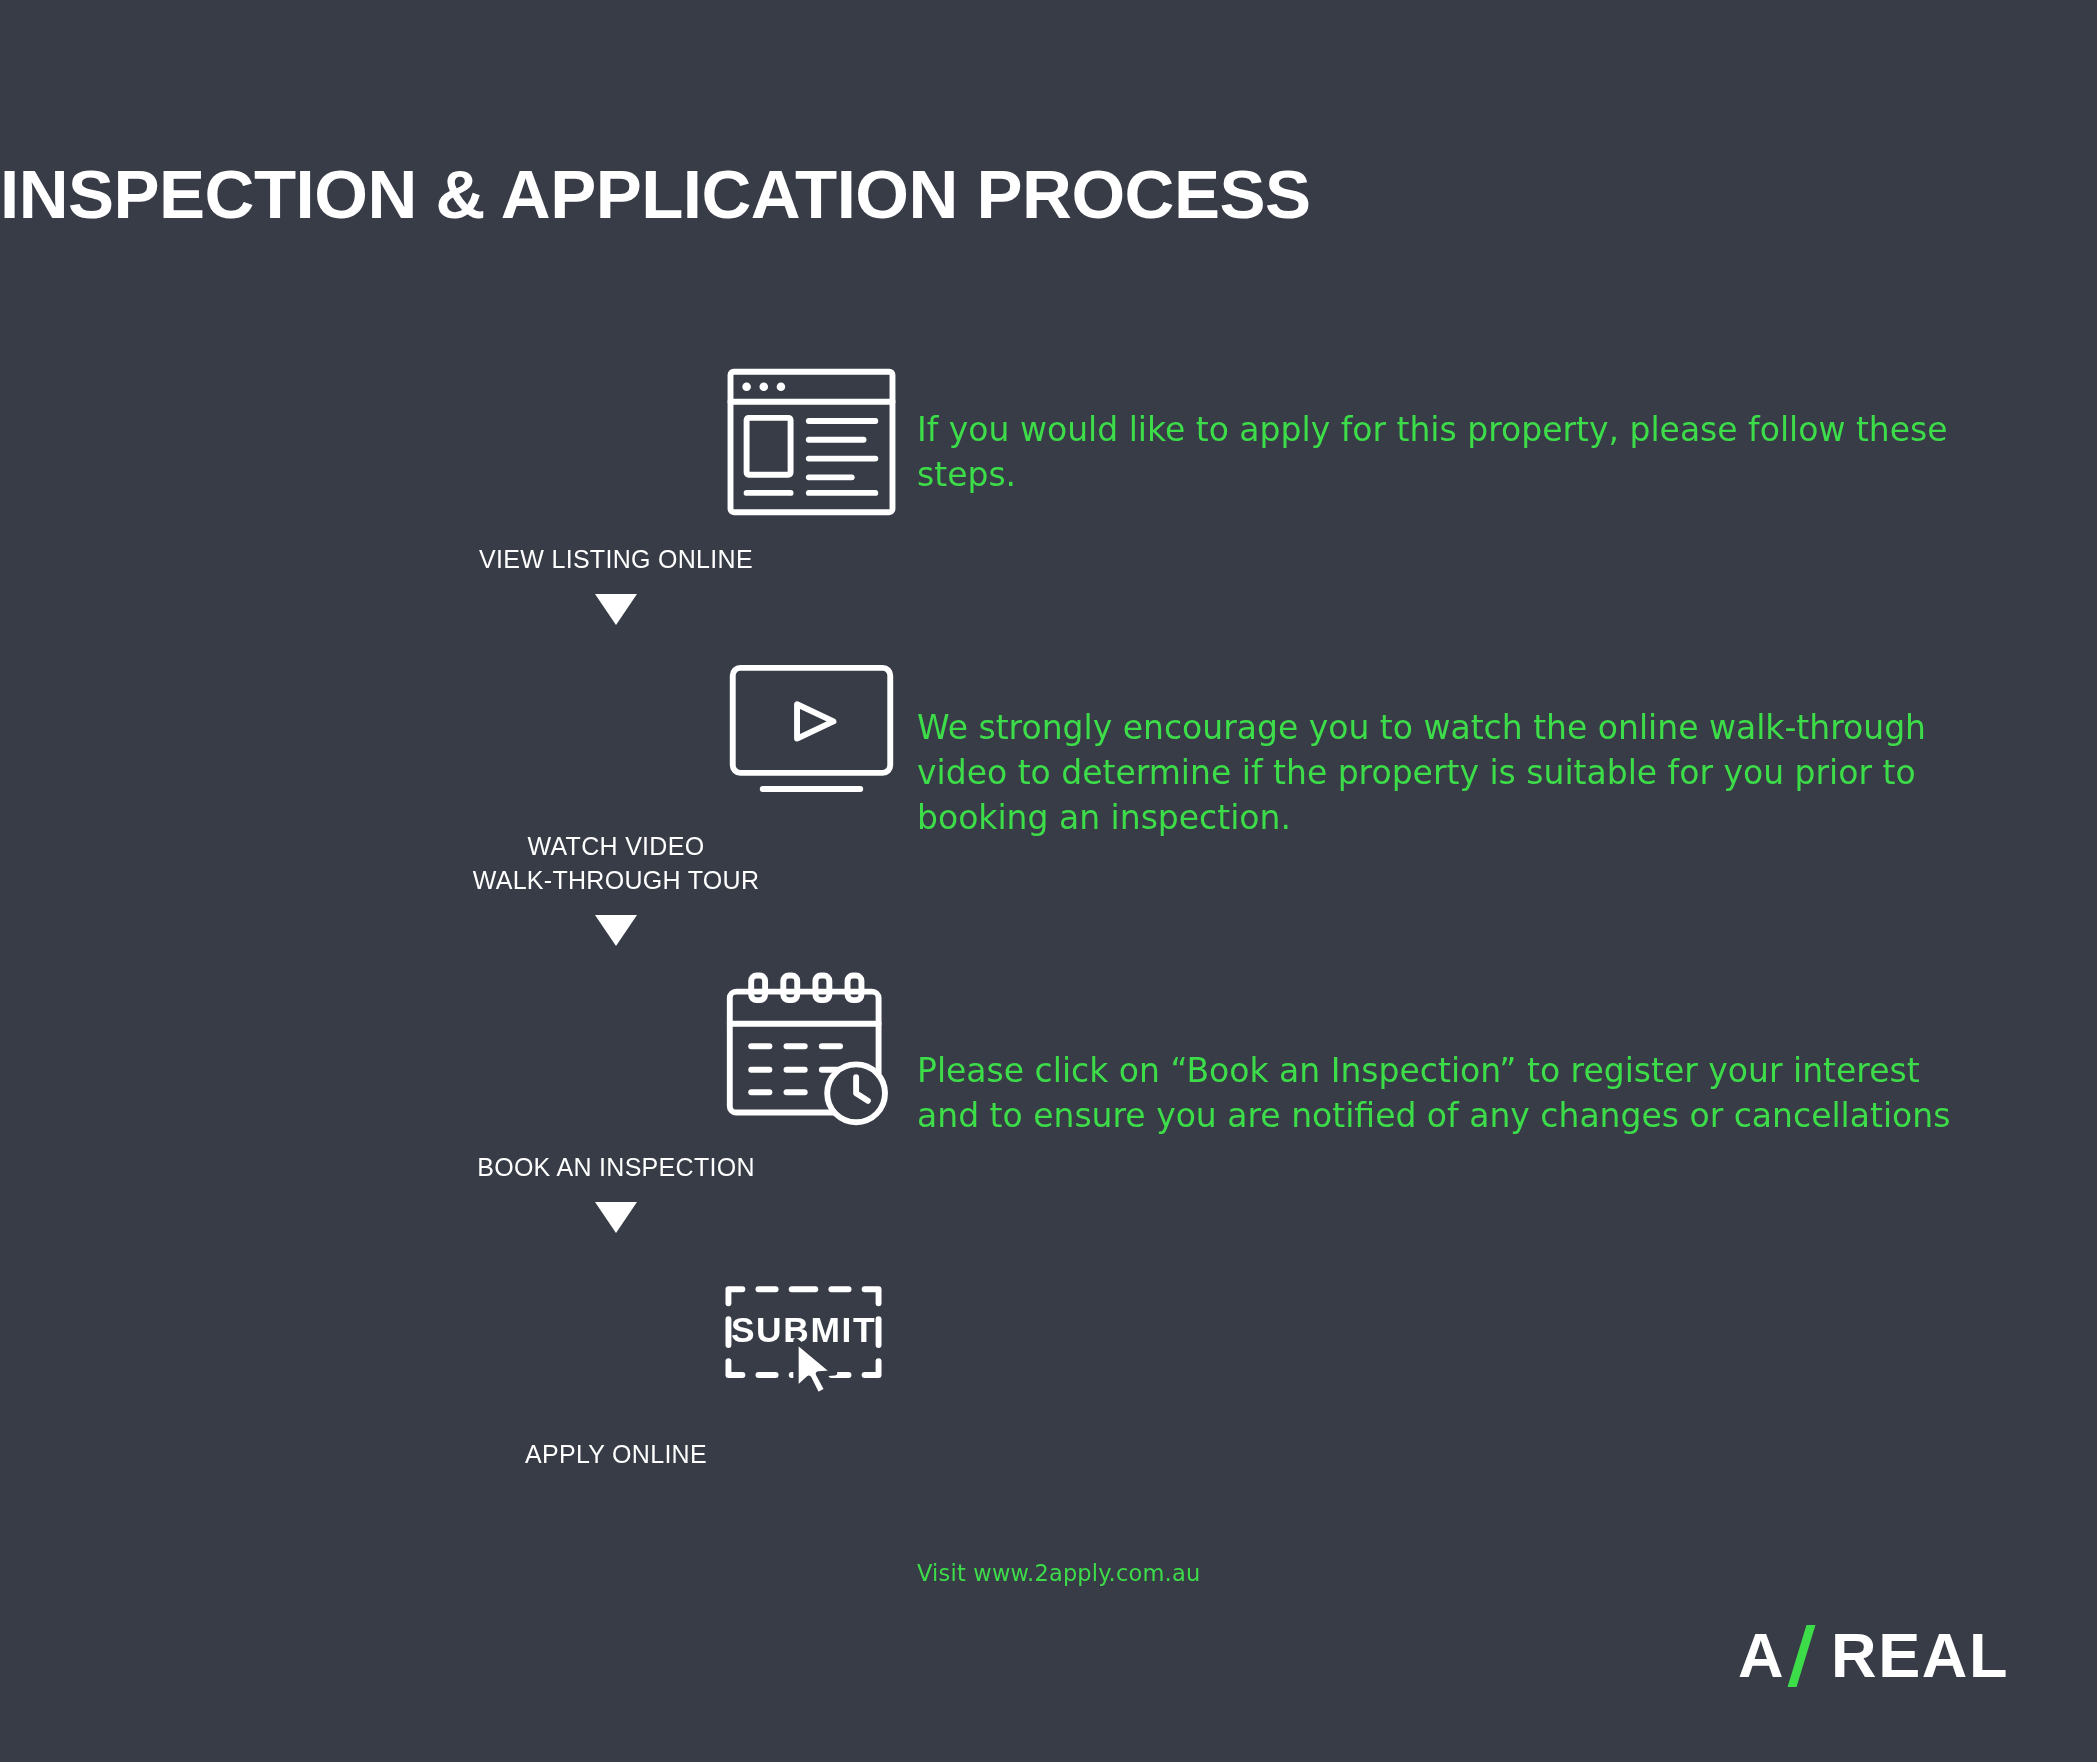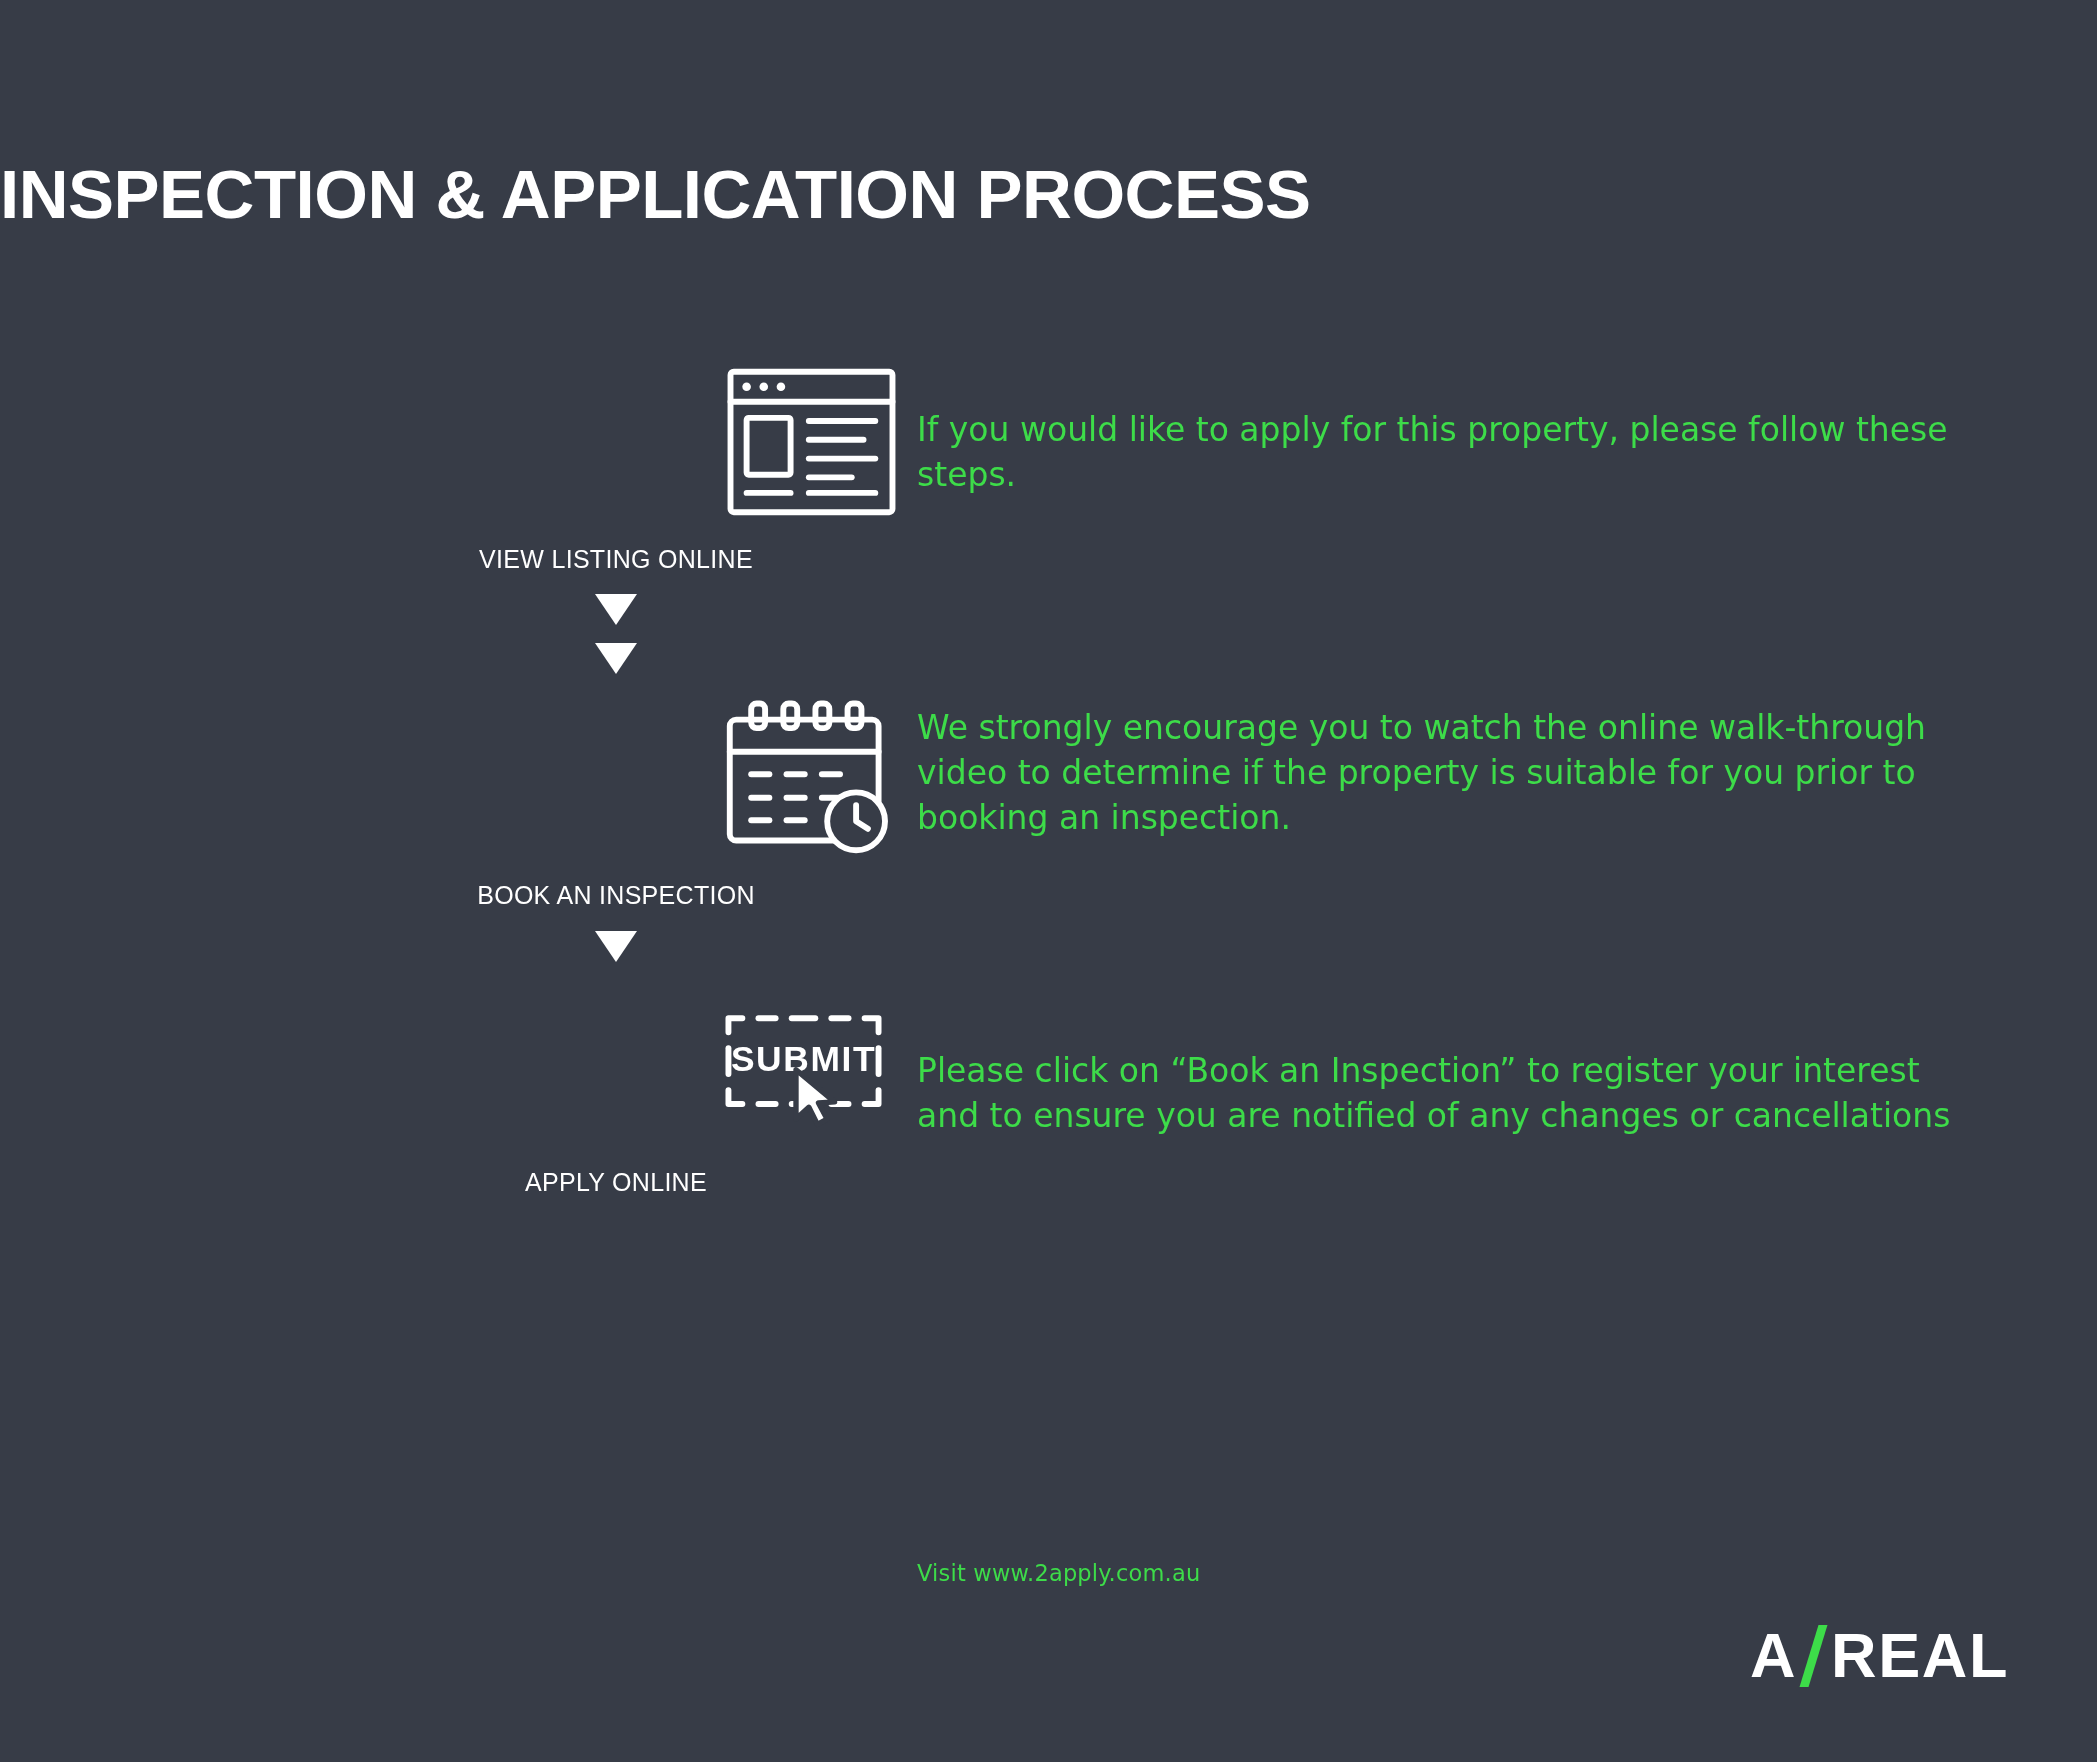--- a/index.html
+++ b/index.html
@@ -129,20 +129,21 @@
     height: 62px;
     background: #3ddc49;
     transform: skewX(-17deg);
   }
   .logo .lg-real {
     color: #ffffff;
     font-size: 63px;
     font-weight: bold;
     letter-spacing: 1.6px;
     line-height: 1;
+    margin-left: 12px;
   }
 
   svg { display: block; }
 </style>
 </head>
 <body>
 
 <div class="page">
 
   <div class="title">INSPECTION &amp; APPLICATION PROCESS</div>
@@ -166,20 +167,33 @@
           <line x1="160" y1="244" x2="284" y2="244"></line>
         </svg>
       </div>
       <div class="step-label">VIEW LISTING ONLINE</div>
     </div>
 
     <div class="arrow">
         <div class="tri"></div>
       </div>
 
+    <div class="step">
+      <div class="step-icon">
+        <svg width="177" height="150" viewBox="0 0 330 280" fill="none" stroke="#ffffff" stroke-width="11" stroke-linecap="round" stroke-linejoin="round">
+          <rect x="18" y="24" width="294" height="196" rx="14"></rect>
+          <path d="M138 92 L138 156 L206 124 Z"></path>
+          <line x1="74" y1="250" x2="256" y2="250"></line>
+        </svg>
+      </div>
+      <div class="step-label">
+        <span>WATCH VIDEO</span><br>
+        <span>WALK-THROUGH TOUR</span>
+      </div>
+    </div>
 
     <div class="arrow">
         <div class="tri"></div>
       </div>
 
     <div class="step">
       <div class="step-icon">
         <svg width="182" height="166" viewBox="0 0 340 310" fill="none" stroke="#ffffff" stroke-width="11" stroke-linecap="round" stroke-linejoin="round">
           <rect x="22" y="44" width="278" height="226" rx="12"></rect>
           <line x1="22" y1="104" x2="300" y2="104"></line>

